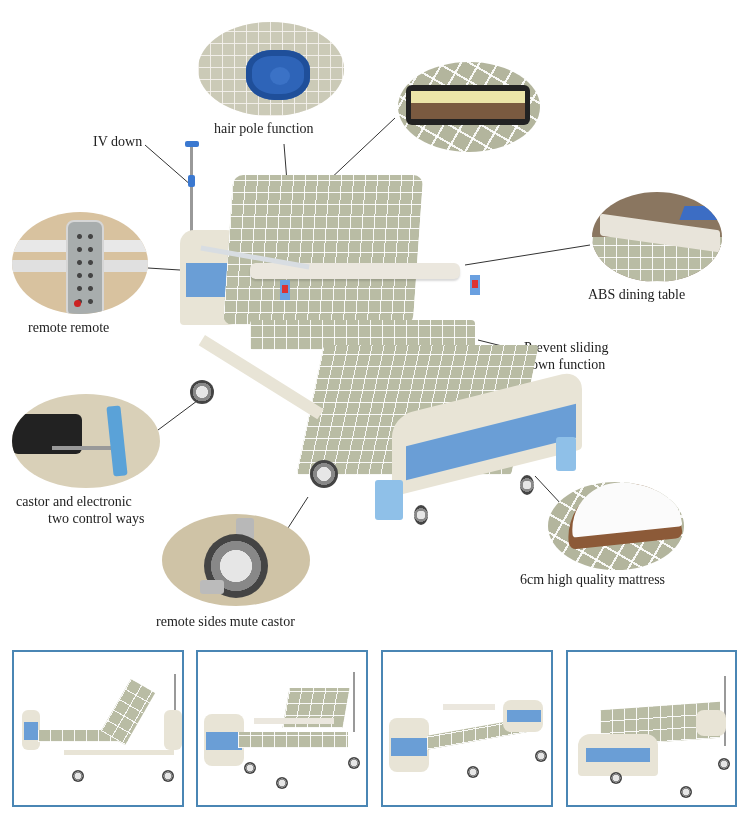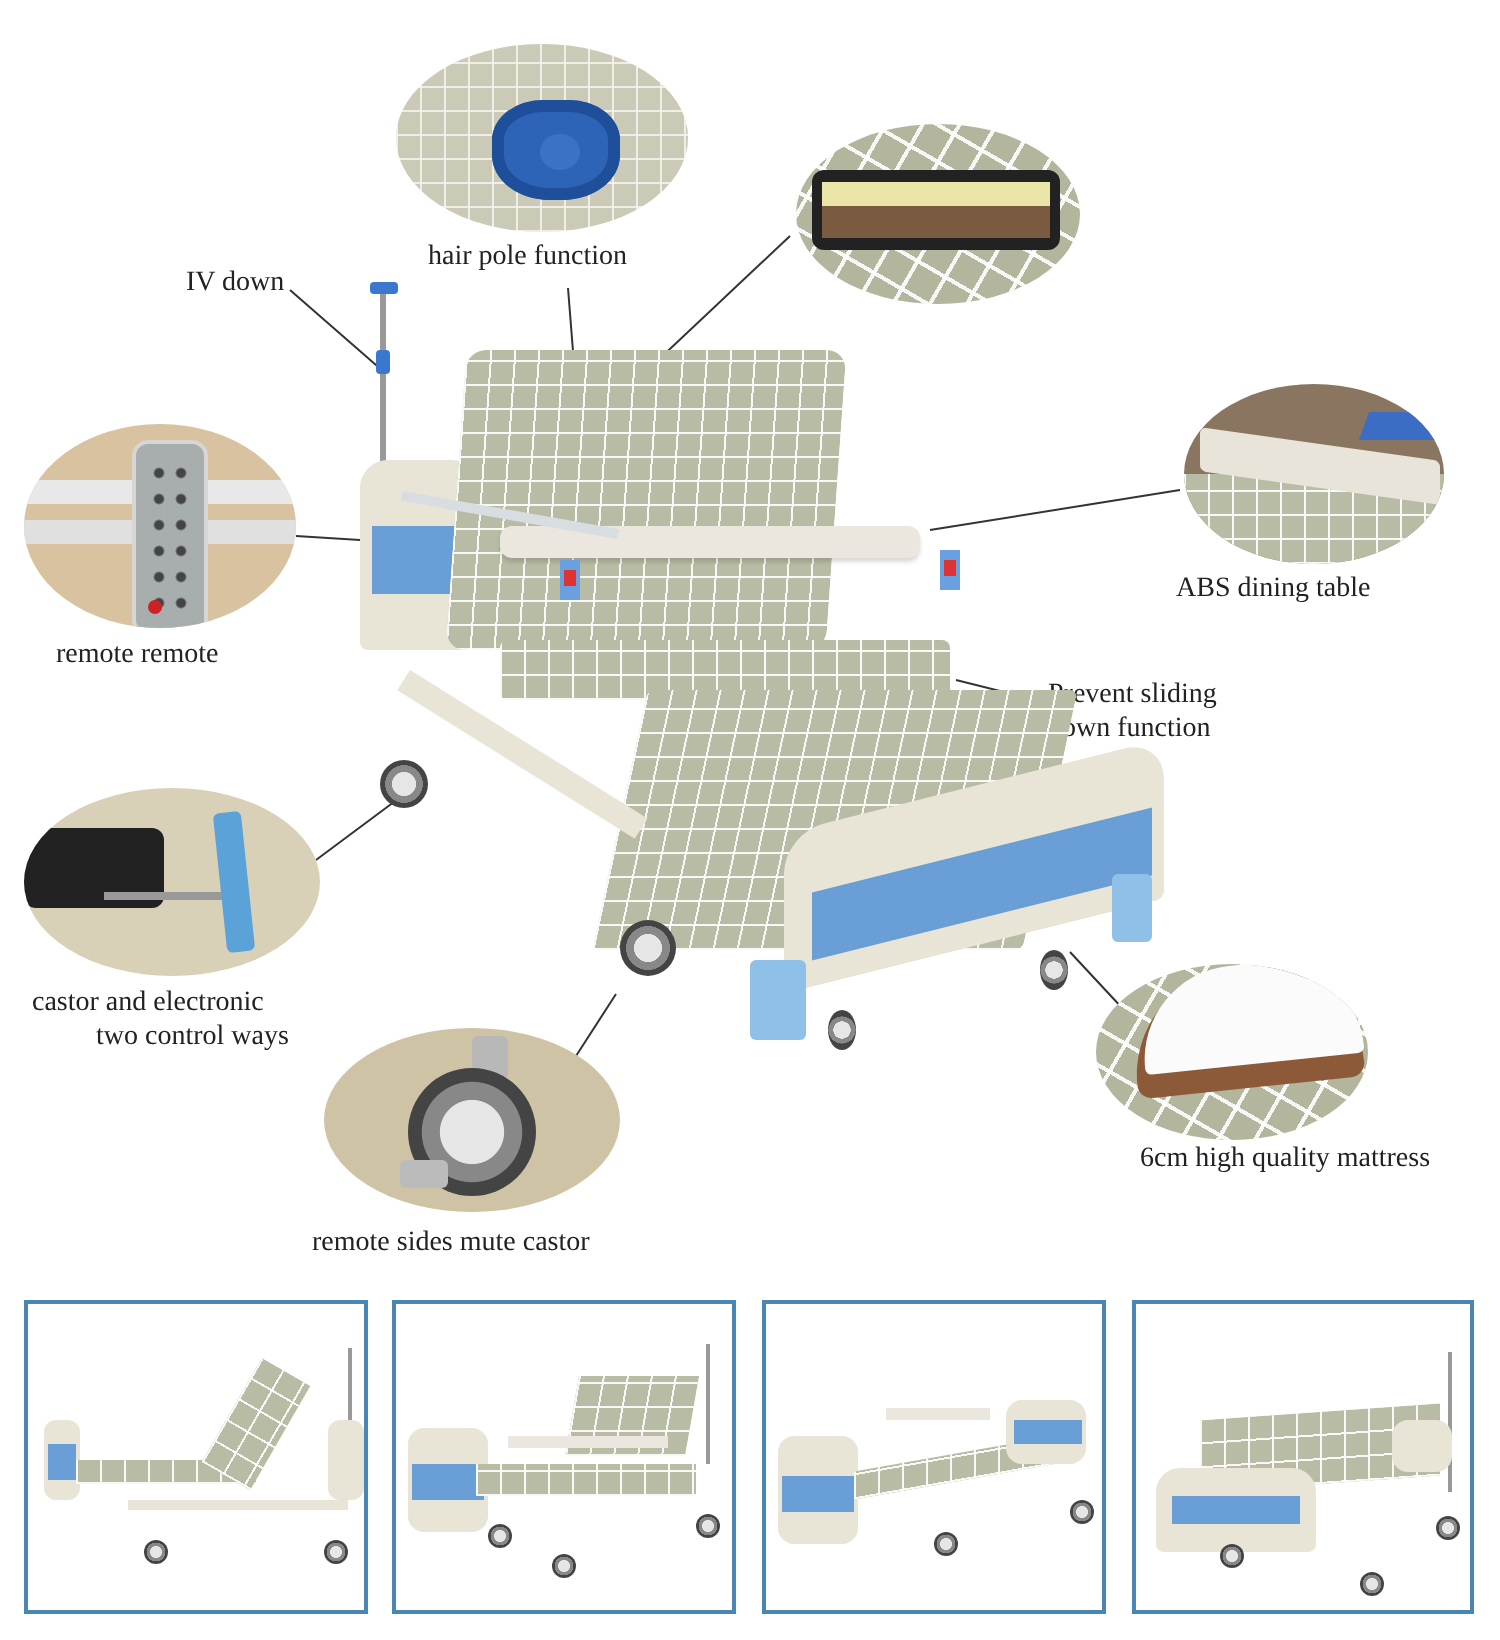--- a/index.html
+++ b/index.html
@@ -87,21 +87,21 @@
   <div class="abs" style="left:74px;top:4px;width:18px;height:22px;background:#b8b8b8;border-radius:3px;"></div>
   <div class="wheel" style="left:42px;top:20px;width:64px;height:64px;"></div>
   <div class="abs" style="left:38px;top:66px;width:24px;height:14px;background:#bbb;border-radius:3px;"></div>
 </div>
 <div class="label" style="left:156px;top:614px;">remote sides mute castor</div>
 
 <div class="oval plaid-diag" style="left:548px;top:482px;width:136px;height:88px;">
   <div class="abs" style="left:18px;top:2px;width:114px;height:60px;background:#8c5a38;border-radius:60px 60px 8px 8px;transform:rotate(-6deg);"></div>
   <div class="abs" style="left:22px;top:0px;width:110px;height:50px;background:#fbfbfb;border-radius:60px 60px 4px 4px;transform:rotate(-6deg);"></div>
 </div>
-<div class="label" style="left:570px;top:572px;text-align:center;">6cm high quality mattress</div>
+<div class="label" style="left:520px;top:572px;text-align:center;">6cm high quality mattress</div>
 
 <div class="abs" style="left:170px;top:135px;width:420px;height:395px;">
 
   <div class="abs" style="left:20px;top:10px;width:3px;height:180px;background:#999;"></div>
   <div class="abs" style="left:15px;top:6px;width:14px;height:6px;background:#3a78d0;border-radius:2px;"></div>
   <div class="abs" style="left:18px;top:40px;width:7px;height:12px;background:#3a78d0;border-radius:2px;"></div>
 
   <div class="abs cream" style="left:10px;top:95px;width:60px;height:95px;border-radius:14px 14px 4px 4px;"></div>
   <div class="abs blue" style="left:16px;top:128px;width:50px;height:34px;"></div>
 

